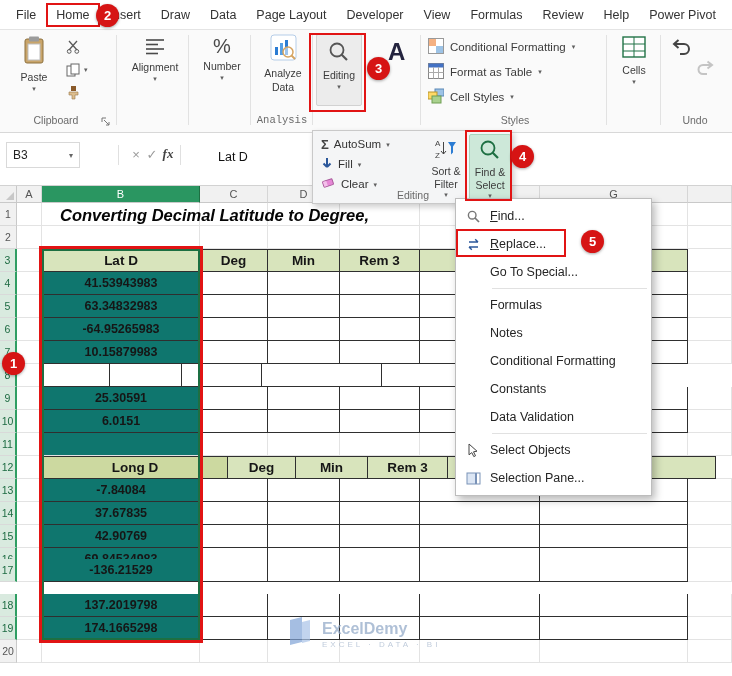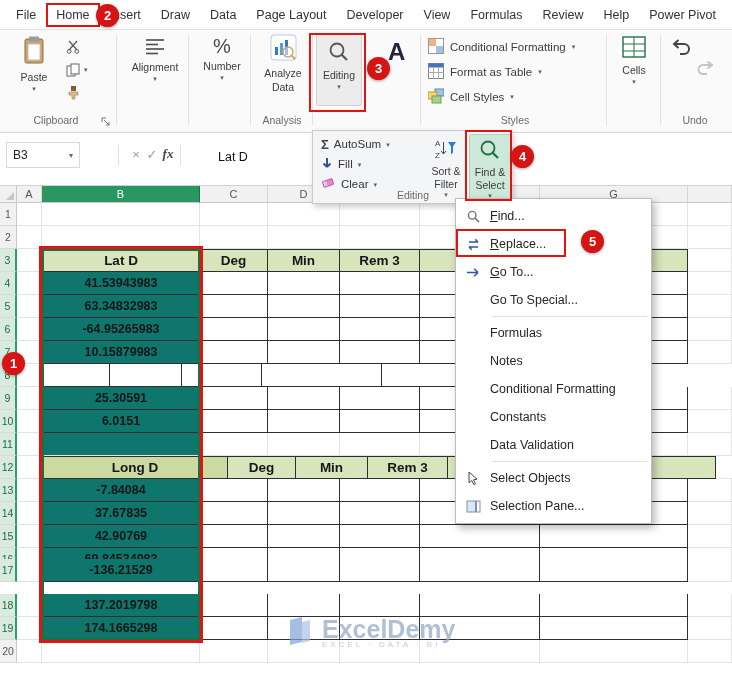--- a/index.html
+++ b/index.html
@@ -76,21 +76,21 @@
   .ml { display:block; }
   .ulf::first-letter { text-decoration:underline; }
   .menu-sep { height:1px; background:#e1e1e1; margin:2px 4px 2px 36px; }
   
   .badge { position:absolute; width:23px; height:23px; border-radius:50%; background:#d61414; color:#fff;
     font-size:13px; font-weight:bold; display:flex; align-items:center; justify-content:center;
     box-shadow:0 1px 3px rgba(0,0,0,.35); z-index:120; }
   .annbox { position:absolute; border:2px solid #e11414; z-index:110; pointer-events:none; }
   
   .watermark { position:absolute; left:284px; top:616px; display:flex; align-items:center; gap:8px; opacity:.7; z-index:30; }
-  .wm-brand { font-size:25px; font-weight:bold; color:#8ea6c6; line-height:22px; }
+  .wm-brand { font-size:16px; font-weight:bold; color:#8ea6c6; line-height:22px; }
   .wm-tag { font-size:8px; letter-spacing:3px; color:#a5b6cc; }
 </style>
 </head>
 <body>
 
 <div class="stage">
 
   <div class="menubar" id="tabs">
       <div class="tab">File</div>
       <div class="tab tab-active">Home</div>
@@ -170,21 +170,21 @@
             <rect x="1" y="1" width="25" height="25" rx="3" fill="#fff" stroke="#b5cde8"></rect>
             <rect x="5" y="13" width="3" height="8" fill="#2b7cd3"></rect>
             <rect x="10" y="9" width="3" height="12" fill="#57a0e5"></rect>
             <rect x="15" y="6" width="3" height="15" fill="#2b7cd3"></rect>
             <circle cx="18" cy="18" r="5" fill="rgba(255,255,255,.55)" stroke="#d6a461" stroke-width="1.5"></circle>
             <line x1="21.5" y1="21.5" x2="25" y2="25" stroke="#d6a461" stroke-width="2"></line>
           </svg></span>
       <span class="blabel">Analyze</span>
       <span class="blabel">Data</span>
     </div>
-    <div class="grouplabel" style="left:250px;width:64px;">Analysis</div>
+    <div class="grouplabel" style="left:250px;width:64px;font-family:Liberation Mono, monospace;">Analysis</div>
     <div class="rsep" style="left:312px;"></div>
 
     <div class="bigbtn pressed" style="left:316px;top:4px;width:46px;height:72px;padding-top:6px;">
       <span><svg width="22" height="22" viewBox="0 0 22 22">
             <circle cx="9" cy="9" r="6.5" fill="none" stroke="#555" stroke-width="1.8"></circle>
             <line x1="13.5" y1="13.5" x2="19" y2="19" stroke="#555" stroke-width="2.2"></line>
           </svg></span>
       <span class="blabel">Editing</span>
       <span class="caret">▾</span>
     </div>
@@ -490,20 +490,21 @@
         <div class="cell" style="width: 25px;"></div>
         <div class="cell" style="width: 158px;"></div>
         <div class="cell" style="width: 68px;"></div>
         <div class="cell" style="width: 72px;"></div>
         <div class="cell" style="width: 80px;"></div>
         <div class="cell" style="width: 120px;"></div>
         <div class="cell" style="width: 148px;"></div>
         <div class="cell" style="width: 44px;"></div>
       </div>
     </div>
+  <div class="sheet-title">Converting Decimal Latitude to Degree,</div>
   <div class="sel-red">
       <div class="sel-green"></div>
     </div>
 
   <div class="watermark">
     <span><svg width="30" height="30" viewBox="0 0 30 30">
           <path d="M6 4 L18 1 V26 L6 29 Z" fill="#7fa3d7"></path>
           <path d="M18 6 L26 4 V25 L18 27 Z" fill="#a9c3e8"></path>
         </svg></span>
     <span>
@@ -570,28 +571,20 @@
       </div>
       <div class="menu-item">
         <span class="menu-ic">
           <svg width="15" height="13" viewBox="0 0 15 13">
             <path d="M3 4 h9 M12 4 l-2.8-2.8 M12 9 H3 M3 9 l2.8 2.8" stroke="#2b579a" stroke-width="1.4" fill="none"></path>
           </svg>
         </span>
         <span class="ml ulf">Replace...</span>
       </div>
       <div class="menu-item">
-        <span class="menu-ic">
-          <svg width="15" height="11" viewBox="0 0 15 11">
-            <path d="M1 5.5 h11 M12 5.5 l-3.8-3.8 M12 5.5 l-3.8 3.8" stroke="#2b579a" stroke-width="1.5" fill="none"></path>
-          </svg>
-        </span>
-        <span class="ml ulf">Go To...</span>
-      </div>
-      <div class="menu-item">
         <span class="menu-ic"></span>
         <span class="ml">Go To Special...</span>
       </div>
       <div class="menu-sep"></div>
       <div class="menu-item">
         <span class="menu-ic"></span>
         <span class="ml">Formulas</span>
       </div>
       <div class="menu-item">
         <span class="menu-ic"></span>

